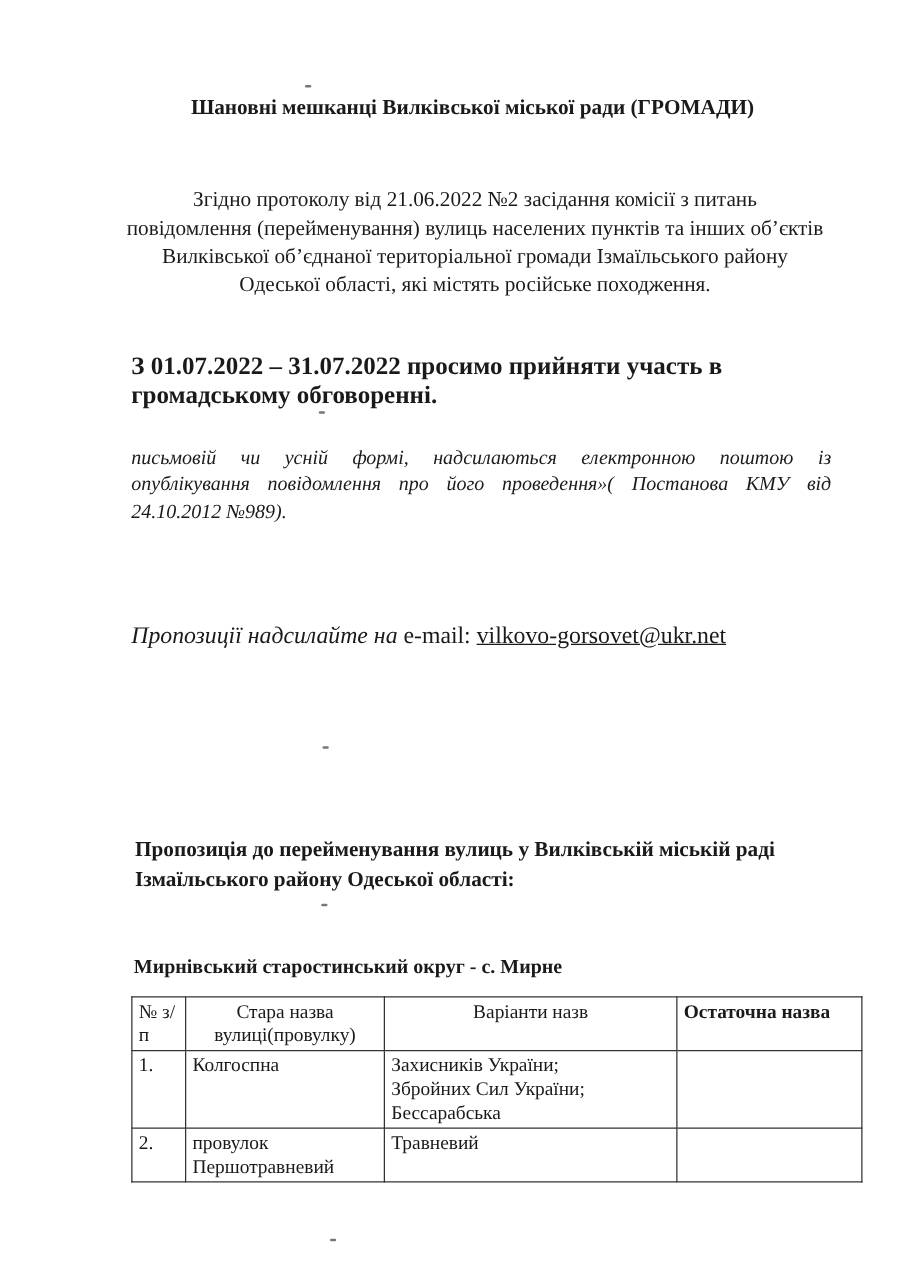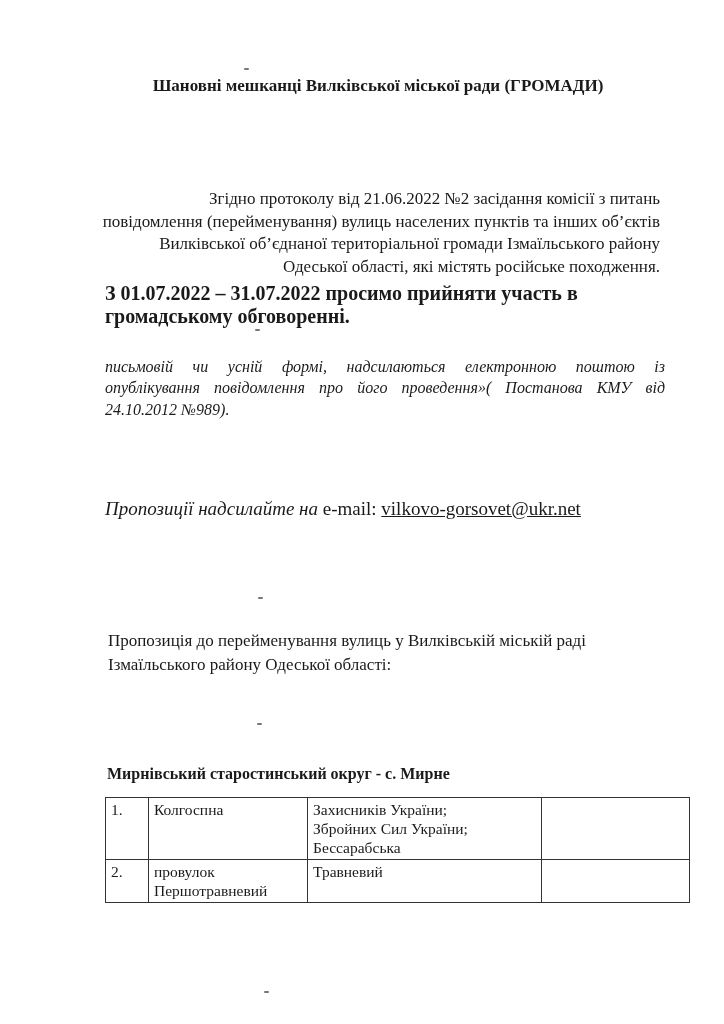--- a/index.html
+++ b/index.html
@@ -7,43 +7,43 @@
       width: 724px; height: 1024px; background: #ffffff;
       position: relative; overflow: hidden;
       font-family: "Liberation Serif", serif; color: #1a1a1a;
     }
     .abs { position: absolute; }
     .title {
       left: 16px; width: 724px; top: 76px; text-align: center;
       font-weight: bold; font-size: 17px;
     }
     .intro {
-      left: 100px; width: 560px; top: 149px; text-align: right;
-      font-size: 17px; line-height: 22.5px; margin-top: 39px;
+      left: 100px; width: 560px; top: 149px; text-align: center;
+      font-size: 17px; line-height: 22.5px;
     }
     .intro div { white-space: nowrap; }
     .call {
       left: 105px; width: 560px; top: 282px;
       font-weight: bold; font-size: 20px; line-height: 23px;
     }
     .quote {
       left: 105px; width: 560px; top: 356px;
       font-style: italic; font-size: 16px; line-height: 21.3px;
       text-align: justify;
     }
     .quote div { white-space: nowrap; }
     .quote .j { text-align: justify; text-align-last: justify; }
     .email-line {
       left: 105px; top: 498px; font-size: 19px; white-space: nowrap;
     }
     .email-line .lbl { font-style: italic; }
     .email-line .link { text-decoration: underline; }
     .proposal {
-      left: 108px; width: 560px; top: 629px;
-      font-weight: normal; font-size: 17px; line-height: 24px;
+      left: 108px; width: 560px; top: 668px;
+      font-weight: bold; font-size: 17px; line-height: 24px;
     }
     .district {
       left: 107px; top: 765px; font-weight: bold; font-size: 16px; white-space: nowrap;
     }
     table.streets {
       position: absolute; left: 105px; top: 797px;
       border-collapse: collapse; font-size: 15.5px;
     }
     table.streets td {
       border: 1px solid #333; vertical-align: top; padding: 2px 5px;
@@ -87,20 +87,26 @@
 <div class="abs email-line">
   <span class="lbl">Пропозиції надсилайте на </span><span> e-mail: </span><span class="link">vilkovo-gorsovet@ukr.net</span>
 </div>
 
 <div class="abs proposal">Пропозиція до перейменування вулиць у Вилківській міській раді Ізмаїльського району  Одеської області:</div>
 
 <div class="abs district">Мирнівський старостинський округ   - с. Мирне</div>
 
 <table class="streets">
   <tbody>
+      <tr>
+    <td class="c1">№ з/п</td>
+    <td class="c2 hdr-old">Стара     назва вулиці(провулку)</td>
+    <td class="c3 hdr-variants">Варіанти назв</td>
+    <td class="c4 hdr-final">Остаточна назва</td>
+  </tr>
   <tr>
     <td class="c1">1.</td>
     <td class="c2">Колгоспна</td>
     <td class="c3">
       <div>Захисників України;</div>
       <div>Збройних Сил України;</div>
       <div>Бессарабська</div>
     </td>
     <td class="c4"></td>
   </tr>

